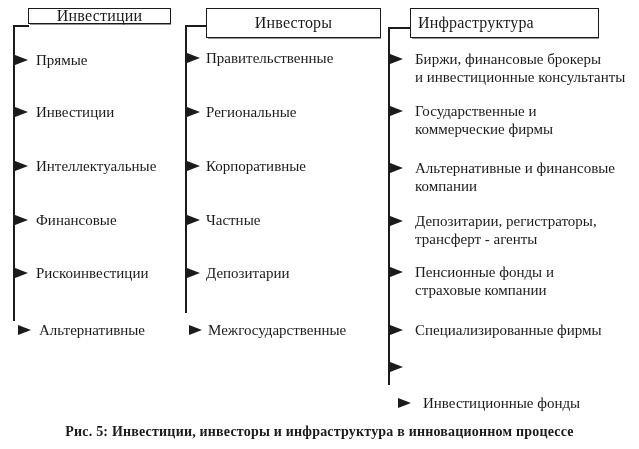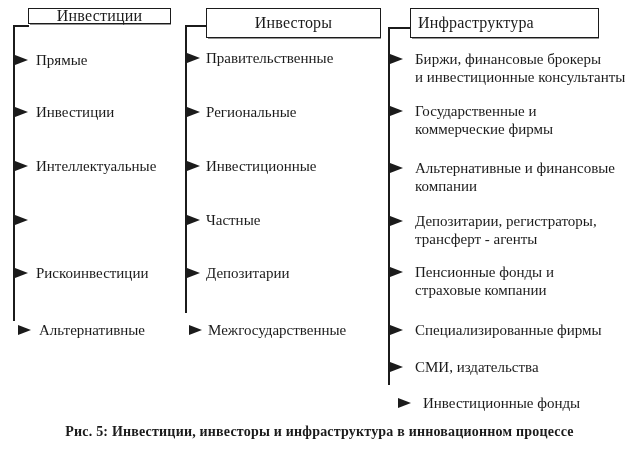--- a/index.html
+++ b/index.html
@@ -75,20 +75,21 @@
   <div class="item c1" style="left:15px;top:103px">
     <span class="arrow"></span>
     <span class="label">Инвестиции</span>
   </div>
   <div class="item c1" style="left:15px;top:157px">
     <span class="arrow"></span>
     <span class="label">Интеллектуальные</span>
   </div>
   <div class="item c1" style="left:15px;top:211px">
     <span class="arrow"></span>
+    <span class="label">Финансовые</span>
   </div>
   <div class="item c1" style="left:15px;top:264px">
     <span class="arrow"></span>
     <span class="label">Рискоинвестиции</span>
   </div>
   <div class="item c1" style="left:18px;top:321px">
     <span class="arrow"></span>
     <span class="label">Альтернативные</span>
   </div>
 
@@ -101,21 +102,21 @@
   <div class="item c2" style="left:187px;top:49px">
     <span class="arrow"></span>
     <span class="label">Правительственные</span>
   </div>
   <div class="item c2" style="left:187px;top:103px">
     <span class="arrow"></span>
     <span class="label">Региональные</span>
   </div>
   <div class="item c2" style="left:187px;top:157px">
     <span class="arrow"></span>
-    <span class="label">Инвестиционные</span>
+    <span class="label">Корпоративные</span>
   </div>
   <div class="item c2" style="left:187px;top:211px">
     <span class="arrow"></span>
     <span class="label">Частные</span>
   </div>
   <div class="item c2" style="left:187px;top:264px">
     <span class="arrow"></span>
     <span class="label">Депозитарии</span>
   </div>
   <div class="item c2" style="left:189px;top:321px">
@@ -153,21 +154,20 @@
     <span class="arrow"></span>
     <span class="label">Депозитарии, регистраторы,
 трансферт - агенты</span>
   </div>
   <div class="item c3" style="left:390px;top:321px">
     <span class="arrow"></span>
     <span class="label">Специализированные фирмы</span>
   </div>
   <div class="item c3" style="left:390px;top:358px">
     <span class="arrow"></span>
-    <span class="label">СМИ, издательства</span>
   </div>
   <div class="item c3" style="left:398px;top:394px">
     <span class="arrow"></span>
     <span class="label">Инвестиционные фонды</span>
   </div>
 
   <div class="caption">Рис. 5: Инвестиции, инвесторы и инфраструктура в инновационном процессе</div>
 
 </div>
 

